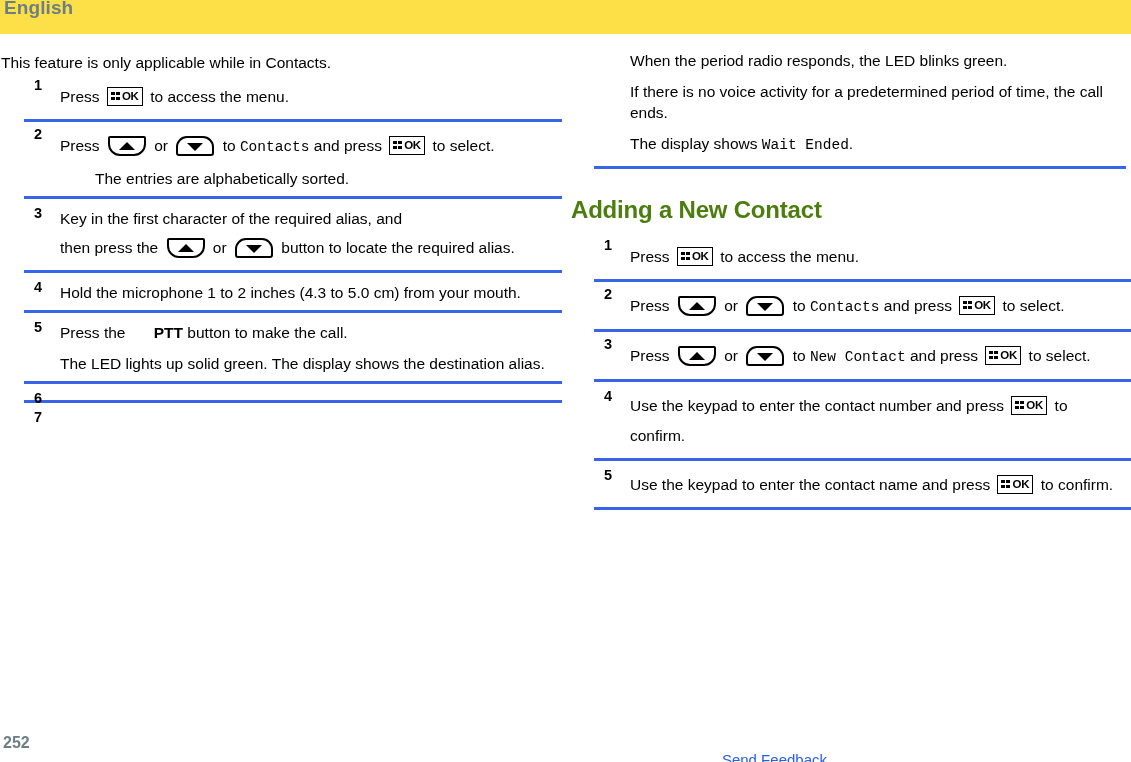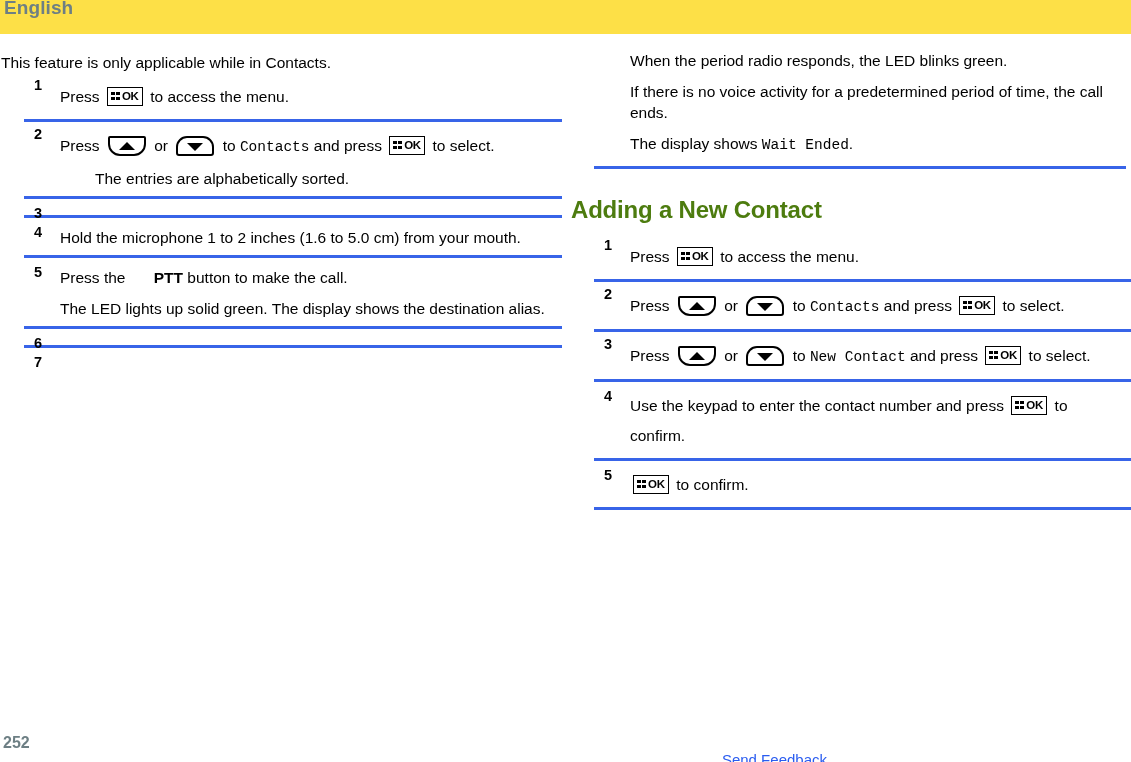--- a/index.html
+++ b/index.html
@@ -260,26 +260,30 @@
                   <i></i>
                   <i></i>
                   <i></i>
                 </span><span class="okt">OK</span></span><span> to select.</span></p>
           <p class="step-body" style="line-height:21px;margin-top:6px;margin-left:35px;">The entries are alphabetically sorted.</p>
         </div>
       </li>
 
       <li class="step">
         <span class="step-num">3</span>
+        <div class="step-body loose">
+          <p style="line-height:21px;"><span>Key in the first character of the required alias, and</span></p>
+          <p style="line-height:30px;margin-top:4px;"><span>then press the </span><span class="key key-up"><span class="tri"></span></span><span> or </span><span class="key key-down"><span class="tri"></span></span><span> button to locate the required alias.</span></p>
+        </div>
       </li>
 
       <li class="step">
         <span class="step-num">4</span>
         <div class="step-body">
-          <p>Hold the microphone 1 to 2 inches (1.6 to 5.0 cm) from your mouth.</p>
+          <p>Hold the microphone 1 to 2 inches (4.3 to 5.0 cm) from your mouth.</p>
         </div>
       </li>
 
       <li class="step">
         <span class="step-num">5</span>
         <div class="step-body">
           <p><span>Press the </span><span class="bold">PTT</span><span> button to make the call.</span></p>
           <p>The LED lights up solid green. The display shows the destination alias.</p>
         </div>
       </li>
@@ -354,21 +358,21 @@
                   <i></i>
                   <i></i>
                   <i></i>
                 </span><span class="okt">OK</span></span><span> to confirm.</span></p>
         </div>
       </li>
 
       <li class="step">
         <span class="step-num">5</span>
         <div class="step-body loose">
-          <p><span class="key key-ok"><span class="grid">
+          <p><span>Use the keypad to enter the contact name and press </span><span class="key key-ok"><span class="grid">
                   <i></i>
                   <i></i>
                   <i></i>
                   <i></i>
                 </span><span class="okt">OK</span></span><span> to confirm.</span></p>
         </div>
       </li>
 
     </ol>
   </div>

